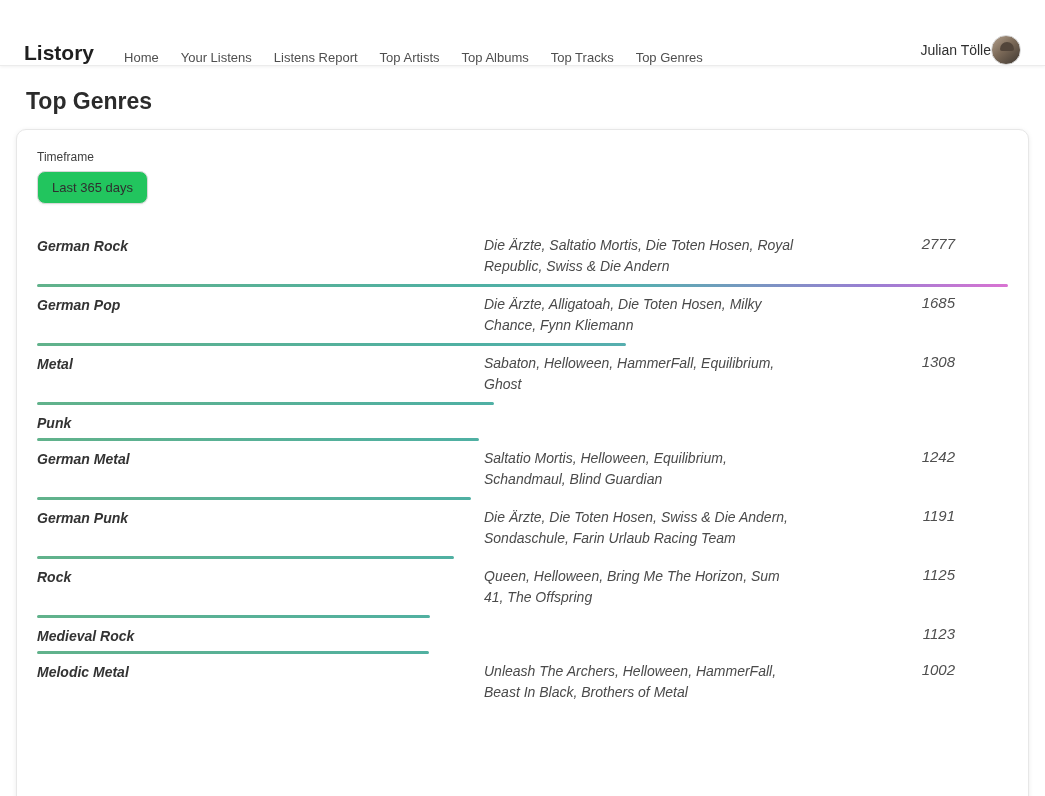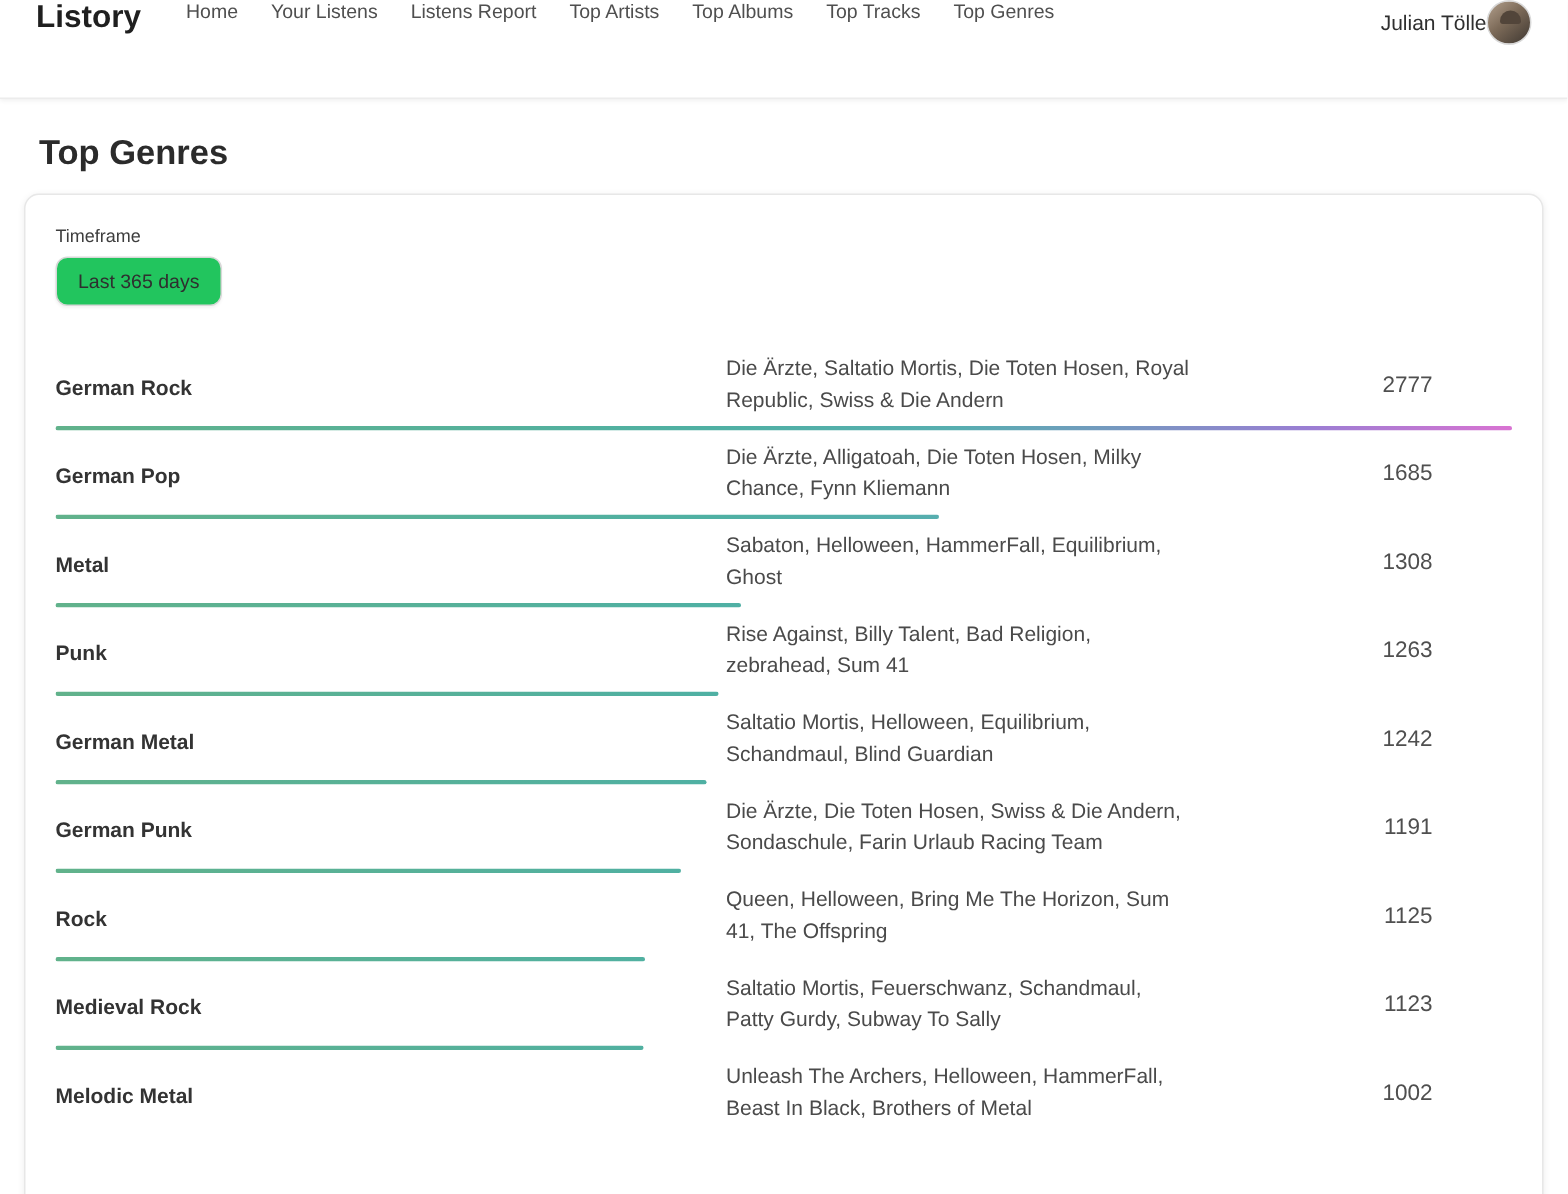--- a/index.html
+++ b/index.html
@@ -6,21 +6,21 @@
   html, body { width: 1045px; height: 796px; overflow: hidden; }
   body {
     font-family: "Liberation Sans", sans-serif;
     background: #ffffff;
     color: #333;
   }
 
   
   .header {
     display: flex;
-    align-items: flex-start;
+    align-items: flex-end;
     height: 66px;
     padding: 0 24px;
     background: #fff;
     border-bottom: 1px solid #ececec;
     box-shadow: 0 1px 3px rgba(0,0,0,0.06);
     position: relative;
     z-index: 5;
   }
   .logo {
     font-size: 21px;
@@ -84,22 +84,23 @@
     padding: 8px 14px;
     box-shadow: 0 1px 2px rgba(0,0,0,0.05);
     cursor: pointer;
   }
 
   
   .rows { margin-top: 24px; }
   .row {
     position: relative;
     display: flex;
-    align-items: center;
+    align-items: flex-start;
     padding: 7px 0 10px 0;
+    font-style: italic;
   }
   .col-name {
     width: 447px;
     flex: 0 0 447px;
     font-size: 14px;
     font-weight: bold;
     color: #333;
     padding-top: 3px;
   }
   .col-artists {
@@ -194,22 +195,20 @@
     <div class="col-count">1308</div>
     <div class="bar-track">
       <div class="bar-fill" style="width: 47.1%;">
             <div class="bar-gradient" style="width: 212.314%;"></div>
           </div>
     </div>
   </div>
 
   <div class="row">
     <div class="col-name">Punk</div>
-    <div class="col-artists">Rise Against, Billy Talent, Bad Religion, zebrahead, Sum 41</div>
-    <div class="col-count">1263</div>
     <div class="bar-track">
       <div class="bar-fill" style="width: 45.5%;">
             <div class="bar-gradient" style="width: 219.78%;"></div>
           </div>
     </div>
   </div>
 
   <div class="row">
     <div class="col-name">German Metal</div>
     <div class="col-artists">Saltatio Mortis, Helloween, Equilibrium, Schandmaul, Blind Guardian</div>
@@ -238,21 +237,20 @@
     <div class="col-count">1125</div>
     <div class="bar-track">
       <div class="bar-fill" style="width: 40.5%;">
             <div class="bar-gradient" style="width: 246.914%;"></div>
           </div>
     </div>
   </div>
 
   <div class="row">
     <div class="col-name">Medieval Rock</div>
-    <div class="col-artists">Saltatio Mortis, Feuerschwanz, Schandmaul, Patty Gurdy, Subway To Sally</div>
     <div class="col-count">1123</div>
     <div class="bar-track">
       <div class="bar-fill" style="width: 40.4%;">
             <div class="bar-gradient" style="width: 247.525%;"></div>
           </div>
     </div>
   </div>
 
   <div class="row">
     <div class="col-name">Melodic Metal</div>

